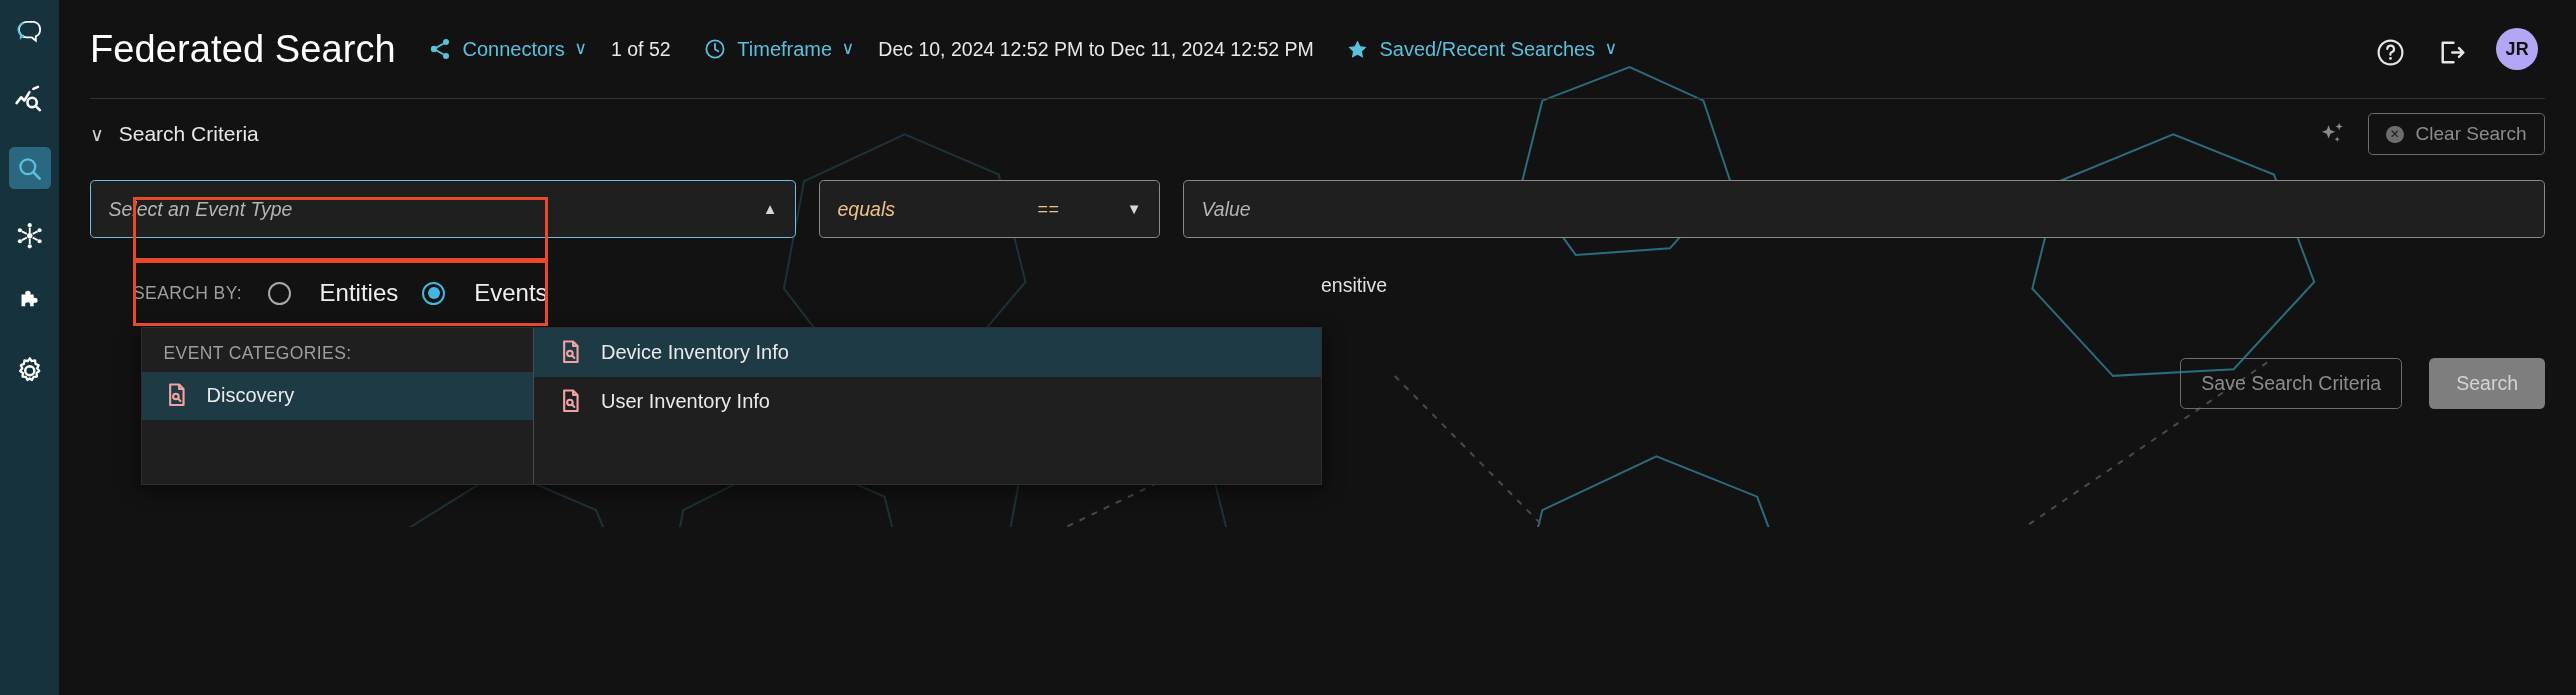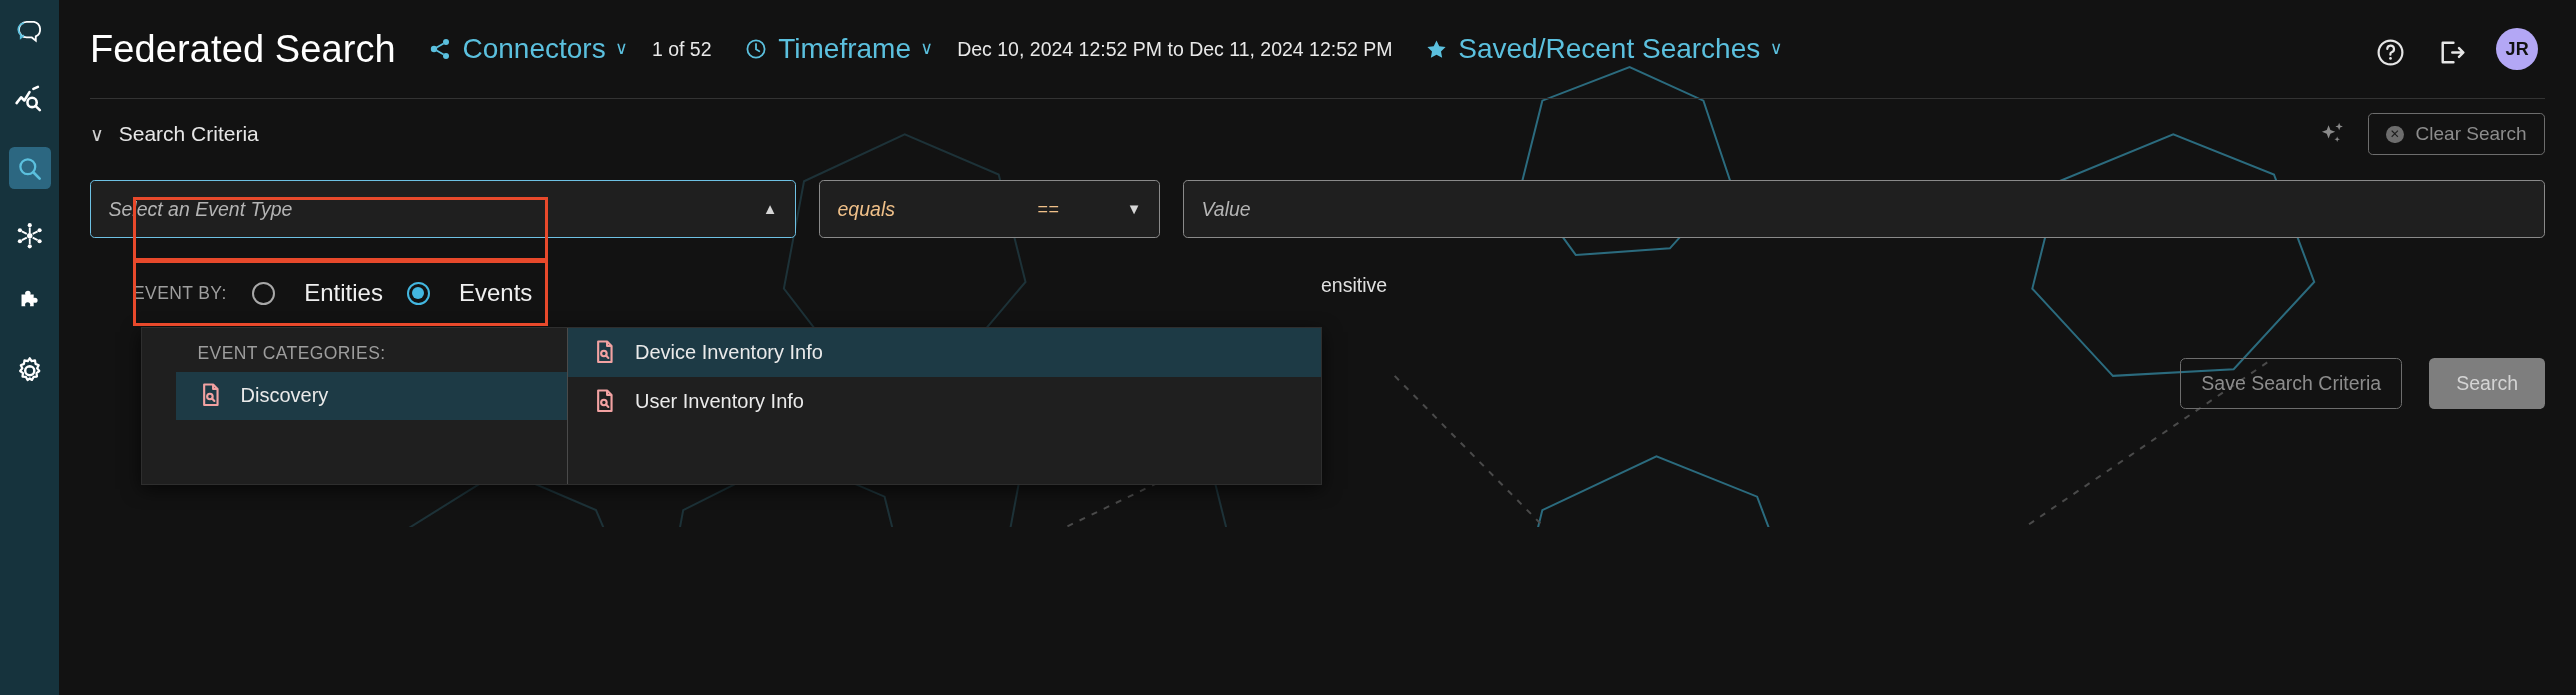--- a/index.html
+++ b/index.html
@@ -38,21 +38,21 @@
     position: relative; z-index: 20;
     height: 98px; display: flex; align-items: center;
     padding: 0 31px 0 31px;
   }
   .page-title {
     font-size: 38px; color: #ffffff; font-weight: 400; letter-spacing: 0.1px;
     white-space: nowrap;
   }
   .hdr-group { display: flex; align-items: center; margin-left: 32px; white-space: nowrap; }
   .hdr-icon { display:flex; align-items:center; margin-right: 10.7px; }
-  .hdr-link { color: #5bc0de; font-size: 28px; }
+  .hdr-link { color: #5bc0de; font-size: 20px; }
   .hdr-caret { color:#5bc0de; font-size: 17.5px; margin-left: 9.4px; line-height:1; }
   .hdr-plain { color: #e8e8e8; font-size: 19.5px; margin-left: 24px; white-space: nowrap;}
   .hdr-spacer { flex: 1 1 auto; }
   .hdr-right { display:flex; align-items:flex-end; gap: 29.5px; padding-right: 6.7px; }
   .avatar {
     width: 42px; height: 42px; border-radius: 50%;
     background: #b3a7f5; color: #121212;
     display:flex; align-items:center; justify-content:center;
     font-size: 18px; font-weight: 600; letter-spacing:0.3px;
   }
@@ -143,21 +143,21 @@
 
   
   .dd {
     position:absolute; left: 82px; top: 327px; z-index: 40;
     width: 1181px; height: 158px;
     background: #1f1f1f;
     border: 0.7px solid #2e2e2e;
     box-shadow: 0 5.4px 17.5px rgba(0,0,0,.65);
     display:flex;
   }
-  .dd-left { width: 392px; flex:0 0 392px; border-right: 1.3px solid #4a4a4a; margin-left: 34px; }
+  .dd-left { width: 392px; flex:0 0 392px; border-right: 1.3px solid #4a4a4a; }
   .dd-cat-head { color:#9d9d9d; font-size: 17.5px; letter-spacing:0.4px; padding: 14.8px 0 0 21.5px; }
   .dd-cat-item {
     display:flex; align-items:center; height: 48px; padding-left: 21.5px; margin-top: 8px;
     background:#1d3a45;
   }
   .dd-cat-item .lbl { color:#eaeaea; font-size: 20px; margin-left: 17.5px; }
   .dd-right { flex:1 1 auto; }
   .dd-opt {
     display:flex; align-items:center; height: 49px; padding-left: 24px;
   }
@@ -351,21 +351,21 @@
         <span class="op-sym">==</span>
         <span class="caret-dn">▼</span>
       </div>
 
       <div class="fld val-fld">
         <span class="ph">Value</span>
       </div>
     </div>
 
     <div class="searchby-row">
-      <span class="sb-label">EVENT BY:</span>
+      <span class="sb-label">SEARCH BY:</span>
 
       <div class="radio-wrap">
         <span class="radio"></span>
         <span class="radio-lbl">Entities</span>
       </div>
 
       <div class="radio-wrap">
         <span class="radio on"></span>
         <span class="radio-lbl">Events</span>
       </div>

